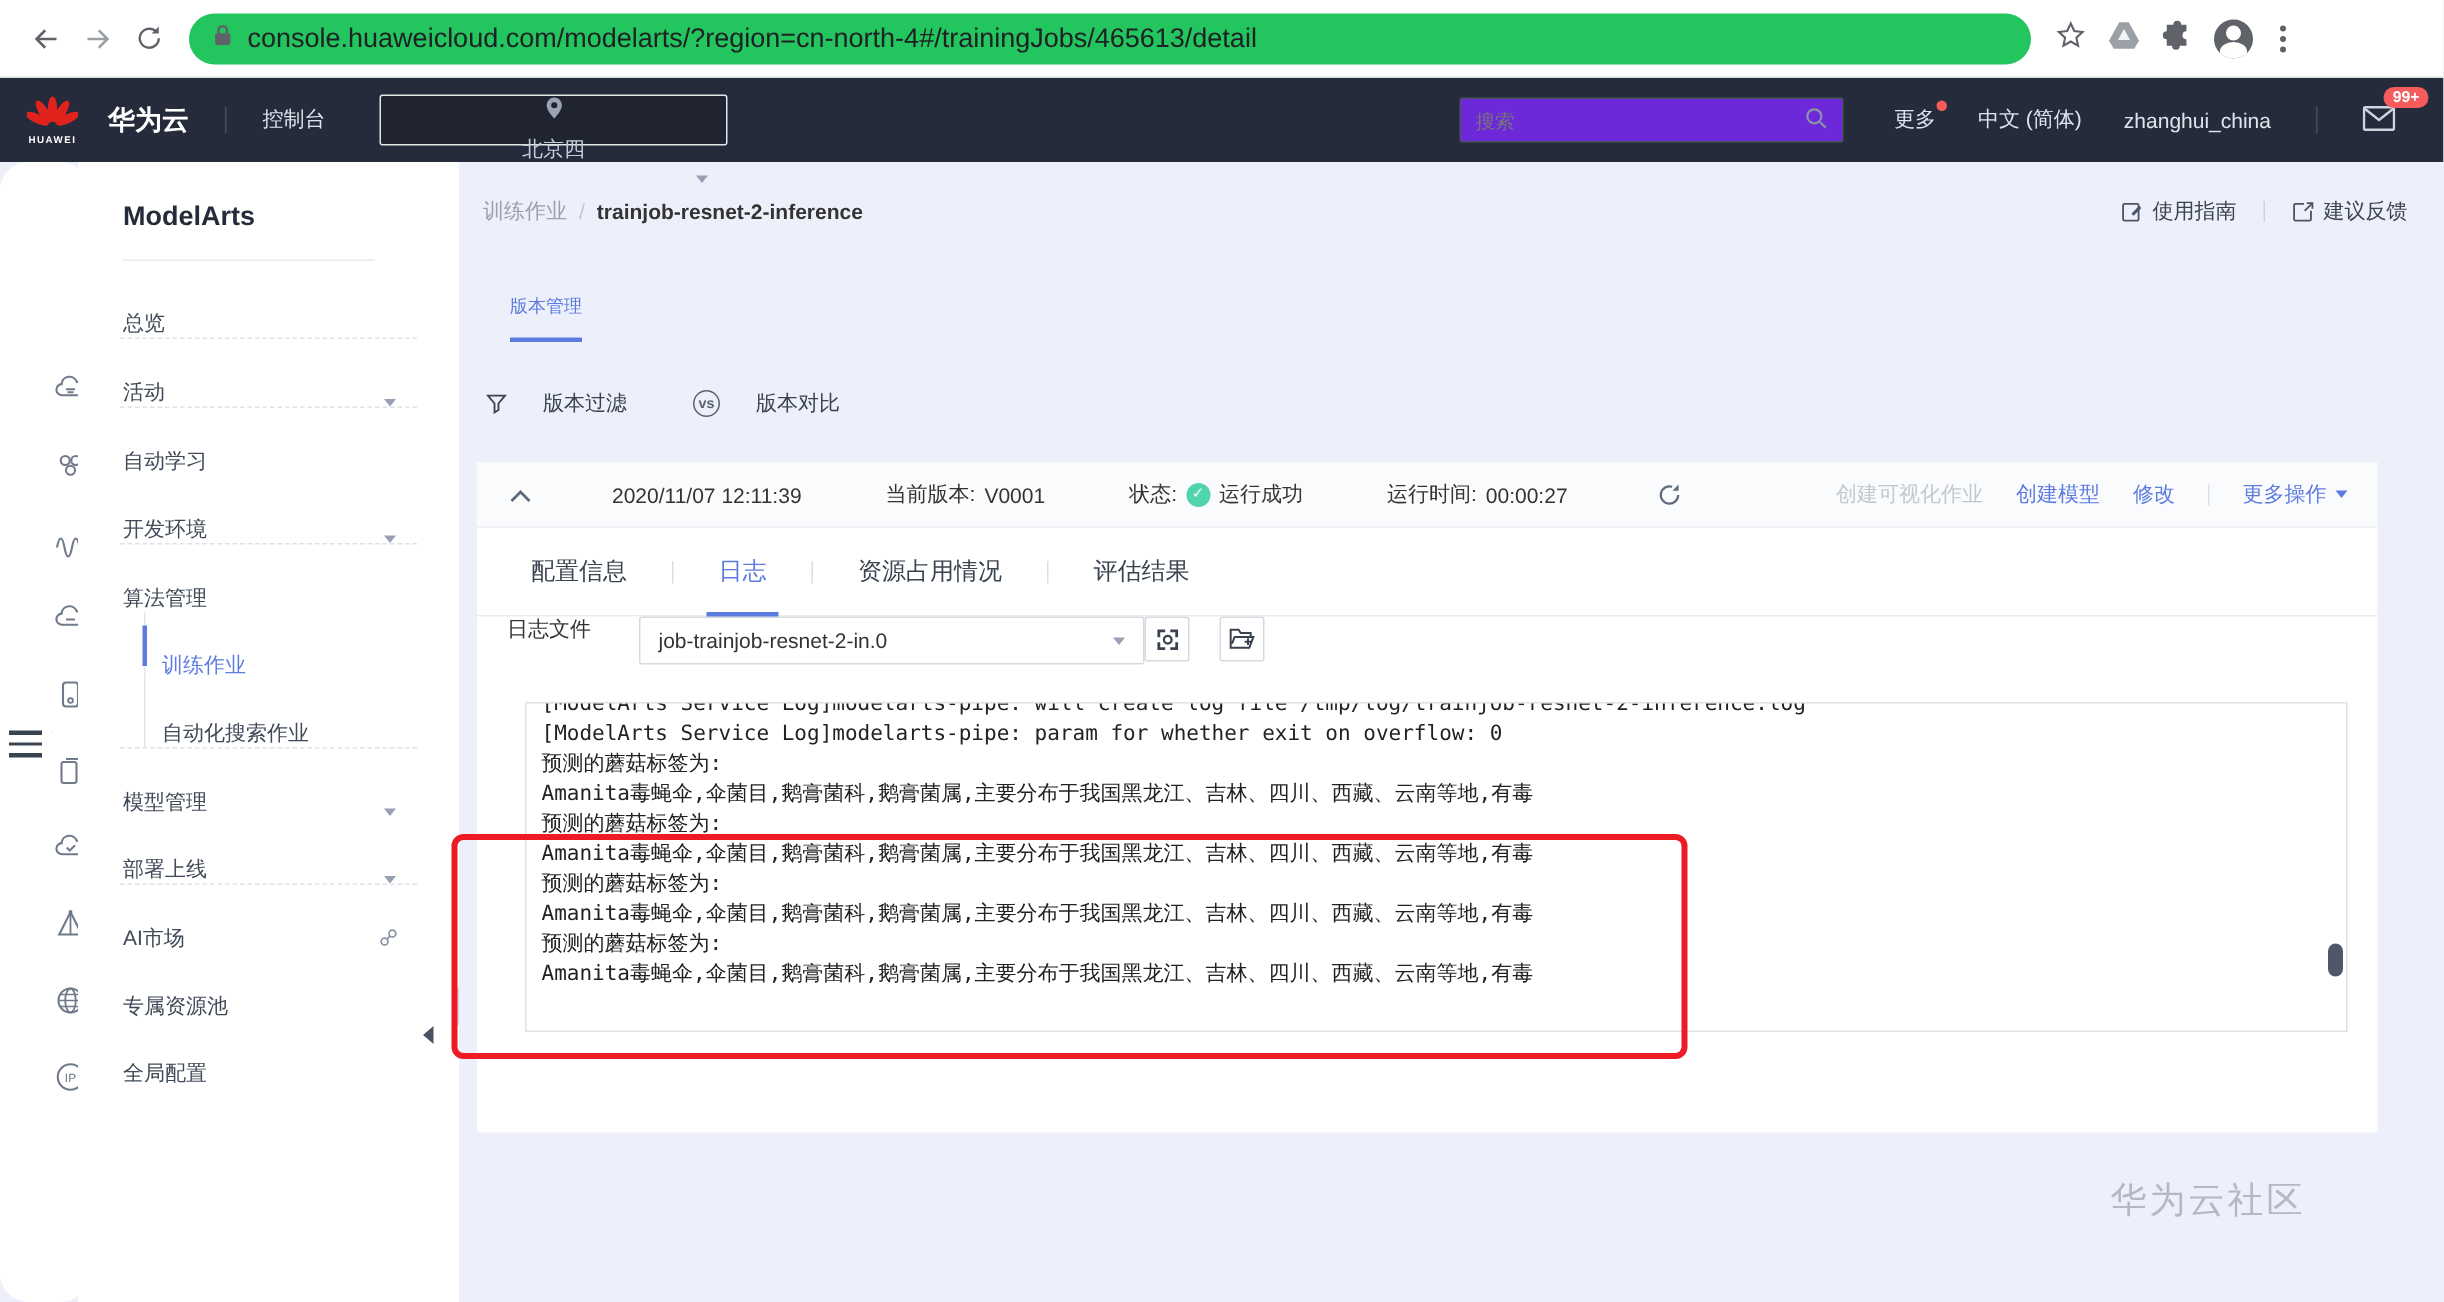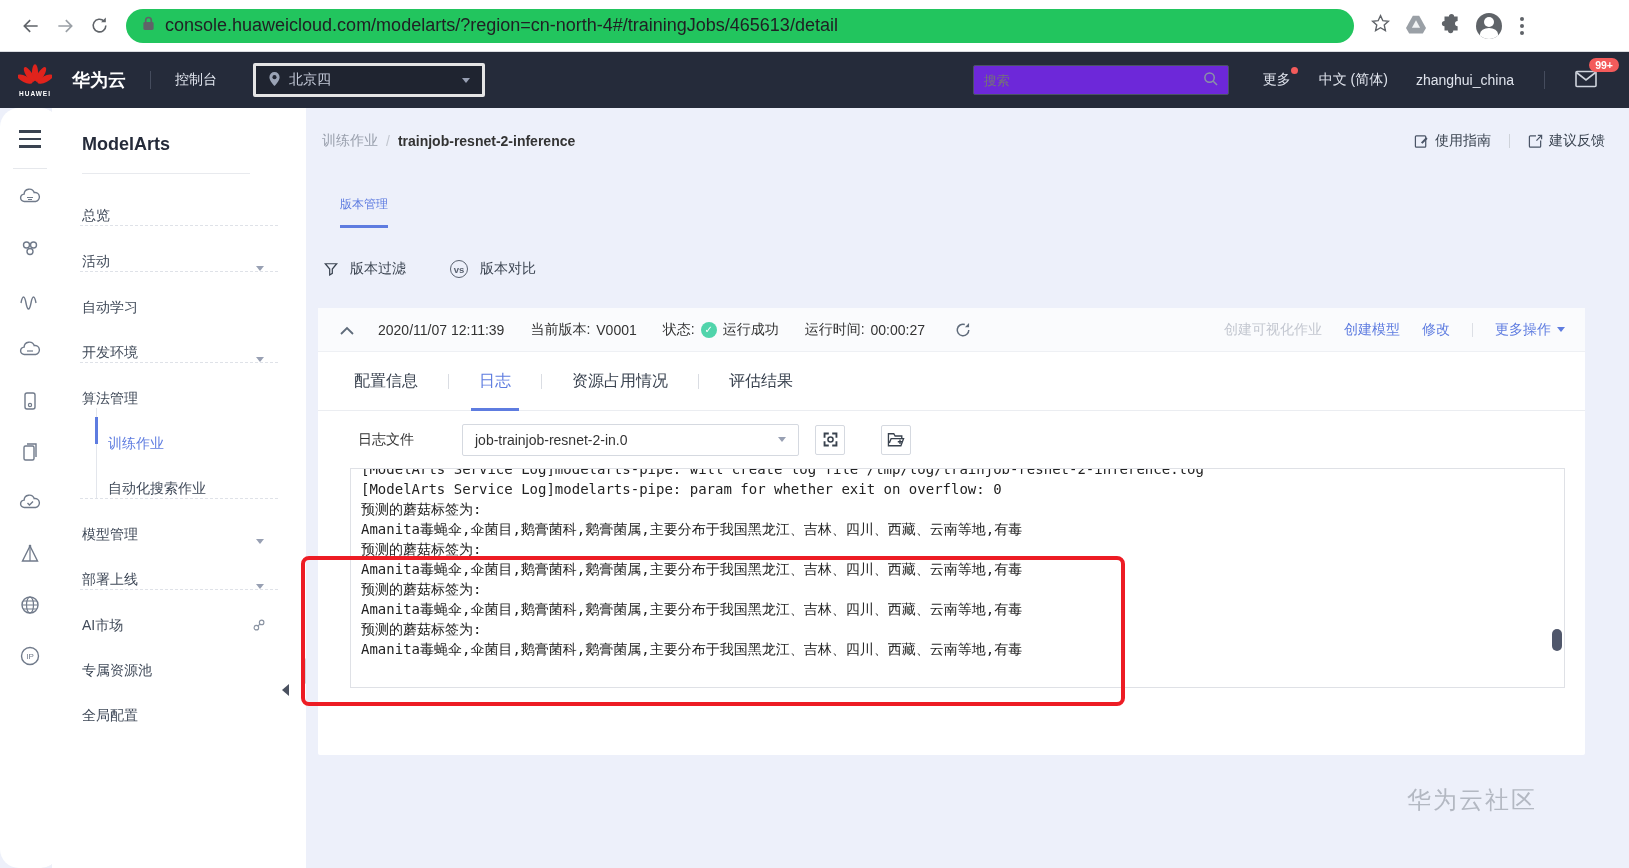--- a/index.html
+++ b/index.html
@@ -21,38 +21,38 @@
   .kebab i { width:4px; height:4px; border-radius:50%; background:#5f6368; }
 
   
   .topbar { position:absolute; top:52px; left:0; width:100%; height:56px; background:#252b3a;
             display:flex; align-items:center; color:#e6e9f0; font-size:14px; }
   .hw-logo { display:flex; flex-direction:column; align-items:center; margin-left:12px; width:46px; }
   .hw-logo .hw-txt { font-size:6.5px; letter-spacing:1px; color:#fff; font-weight:bold; }
   .brand { font-size:18px; font-weight:bold; color:#fff; margin-left:14px; }
   .tb-div { width:1px; height:18px; background:#454c5d; margin:0 24px; }
   .tb-link { color:#dfe3ec; cursor:pointer; }
-  .region-box { width:232px; height:34px; background:#1f2430; border:3px solid #e5e5e5; border-radius:2px;
-                display:flex; align-items:center; gap:8px; padding:0 12px; margin-left:36px; color:#c6ccda; }
+  .region-box { width:232px; height:34px; background:#1f2430; border:1px solid #e5e5e5; border-radius:2px;
+                display:flex; align-items:center; gap:8px; padding:0 12px; margin-left:36px; color:#c6ccda;flex-direction:column; }
   .region-box .caret { margin-left:auto; }
   .caret { width:0; height:0; border-left:4.5px solid transparent; border-right:4.5px solid transparent; border-top:5.5px solid #98a0b3; }
   .caret.blue { border-top-color:#5e7ce0; }
   .tb-search { margin-left:auto; width:256px; height:30px; background:#6d28d9; border:1px solid #4a5265; border-radius:2px;
                display:flex; align-items:center; padding:0 10px; }
   .tb-search input { flex:1; background:transparent; border:none; outline:none; color:#aeb6c7; font-size:13px; }
   .tb-right { display:flex; align-items:center; gap:28px; margin:0 26px 0 34px; }
   .more-wrap { position:relative; }
   .more-dot { position:absolute; top:-4px; right:-7px; width:7px; height:7px; border-radius:50%; background:#f45b5b; }
   .mail-wrap { position:relative; padding-right:6px; }
   .mail-badge { position:absolute; top:-12px; right:-16px; background:#f45b5b; color:#fff; font-size:10.5px;
                 border-radius:9px; padding:1px 6px; font-weight:bold; }
 
   
   .icon-rail { position:absolute; top:108px; left:0; width:60px; bottom:0; background:#fff;
-               border-right:1px solid #eceef2; display:flex; flex-direction:column; align-items:center;border-radius:19px; }
+               border-right:1px solid #eceef2; display:flex; flex-direction:row; align-items:center;border-radius:19px; }
   .rail-burger { margin-top:16px; display:flex; flex-direction:column; gap:5px; padding:6px; }
   .rail-burger i { display:block; width:22px; height:2.5px; background:#3a4350; }
   .rail-div { width:34px; border-top:1px solid #e6e8ec; margin:14px 0 16px; }
   .rail-icons { display:flex; flex-direction:column; gap:27px; align-items:center; }
   .rail-icons svg { display:block; }
 
   
   .side-menu { position:absolute; top:108px; left:52px; width:254px; bottom:0; background:#fff; font-size:14px; }
   .sm-title { padding:26px 0 0 30px; font-size:18px; font-weight:bold; color:#252b3a; }
   .sm-divider { margin:18px 56px 6px 30px; border-top:1px solid #e8eaee; }
@@ -74,46 +74,46 @@
   .bc-sep { color:#c2c6cf; }
   .bc-current { color:#333; font-weight:bold; }
   .help-links { position:absolute; top:24px; right:24px; display:flex; align-items:center; gap:18px; font-size:14px; color:#3a4350; }
   .help-item { display:flex; align-items:center; gap:6px; cursor:pointer; }
   .hl-div { width:1px; height:14px; background:#cfd3da; }
 
   .page-tab { position:absolute; top:88px; left:34px; font-size:12px; color:#5e7ce0; padding-bottom:12px;
               border-bottom:3px solid #5e7ce0; cursor:pointer; }
 
   .filter-row { position:absolute; top:152px; left:18px; display:flex; align-items:center; gap:44px; font-size:14px; color:#3a4350; }
-  .filter-item { display:flex; align-items:center; gap:12px; cursor:pointer;justify-content:center; }
+  .filter-item { display:flex; align-items:center; gap:24px; cursor:pointer;justify-content:center; }
   .vs-badge { width:18px; height:18px; border:1.5px solid #5a6270; border-radius:50%; color:#5a6270;
               font-size:9.5px; font-weight:bold; display:flex; align-items:center; justify-content:center; }
 
   
   .card { position:absolute; top:200px; left:12px; width:1267px; height:447px; background:#fff; border-radius:2px; }
   .card-header { height:44px; background:#fafbfd; border-bottom:1px solid #eef0f4; display:flex; align-items:center;
-                 padding:0 20px; font-size:14px; color:#333; }
+                 padding:0 20px; font-size:14px; color:#333;gap:30px; }
   .chev-up { margin:0 24px 0 2px; cursor:pointer; }
   .vh-time { margin-right:26px; }
   .vh-pair { display:flex; align-items:center; gap:6px; margin-right:26px; }
   .check-badge { width:16px; height:16px; border-radius:50%; background:#50d4ab; color:#fff; font-size:10px; font-weight:bold;
                  display:flex; align-items:center; justify-content:center; }
   .refresh-btn { margin-left:4px; cursor:pointer; display:flex; }
   .vh-actions { margin-left:auto; display:flex; align-items:center; gap:22px; font-size:14px; }
   .act-disabled { color:#c3c7d0; }
   .act-link { color:#5e7ce0; cursor:pointer; display:flex; align-items:center; gap:6px; }
   .vh-div { width:1px; height:14px; background:#dcdfe5; }
 
   .tabs-row { height:59px; display:flex; align-items:center; padding:0 32px; border-bottom:1px solid #ebedf1; font-size:16px; }
   .dtab { color:#3a4350; cursor:pointer; padding:0 4px; height:100%; display:flex; align-items:center; position:relative; }
   .dtab.active { color:#5e7ce0; }
   .dtab.active::after { content:''; position:absolute; left:-4px; right:-4px; bottom:-1px; height:3px; background:#5e7ce0; }
   .dtab-sep { width:1px; height:15px; background:#dadde3; margin:0 26px; }
 
-  .logfile-row { height:57px; display:flex; align-items:center; padding:0 40px; font-size:14px;gap:16px; }
+  .logfile-row { height:57px; display:flex; align-items:flex-start; padding:0 20px; font-size:14px; }
   .select-box { width:337px; height:32px; border:1px solid #d5d9e0; border-radius:2px; margin-left:32px;
                 display:flex; align-items:center; padding:0 12px; color:#333; cursor:pointer; }
   .select-box .caret { margin-left:auto; }
   .sq-btn { width:30px; height:30px; border:1px solid #d5d9e0; border-radius:2px; background:#fff; display:flex;
             align-items:center; justify-content:center; cursor:pointer; }
   .sq-btn + .sq-btn { margin-left:20px; }
   .sq-btn:first-of-type { margin-left:30px; }
 
   .log-box { position:relative; margin:0 20px 0 32px; height:220px; border:1px solid #dfe1e6; overflow:hidden;
              font-family:"DejaVu Sans Mono","Liberation Mono",monospace; font-size:14px; line-height:20px; color:#222;

